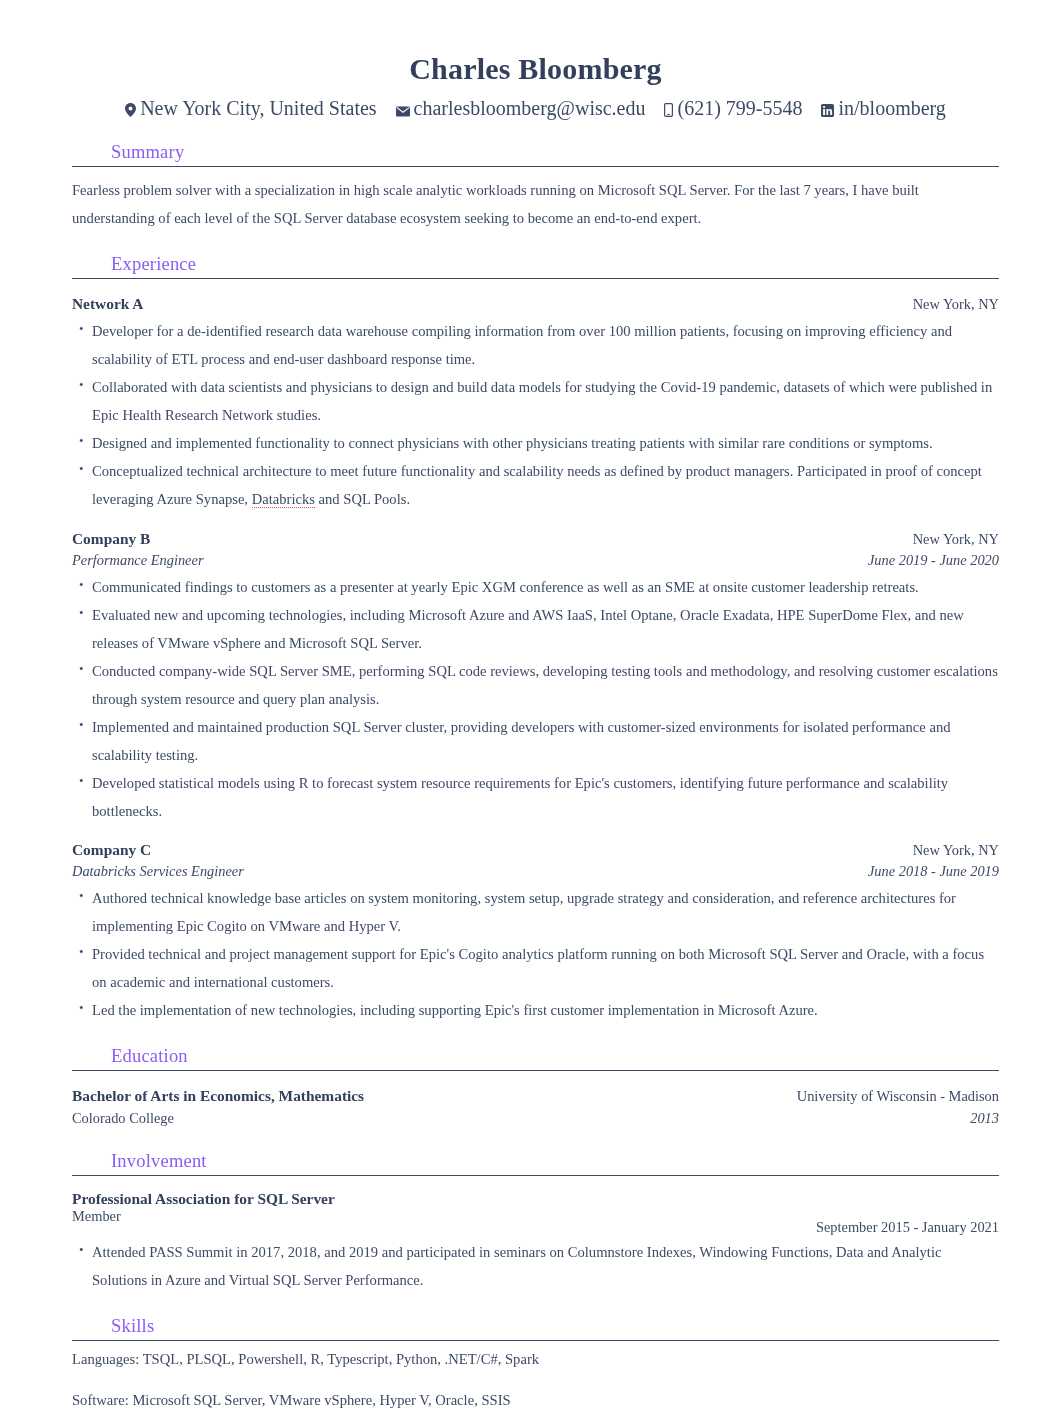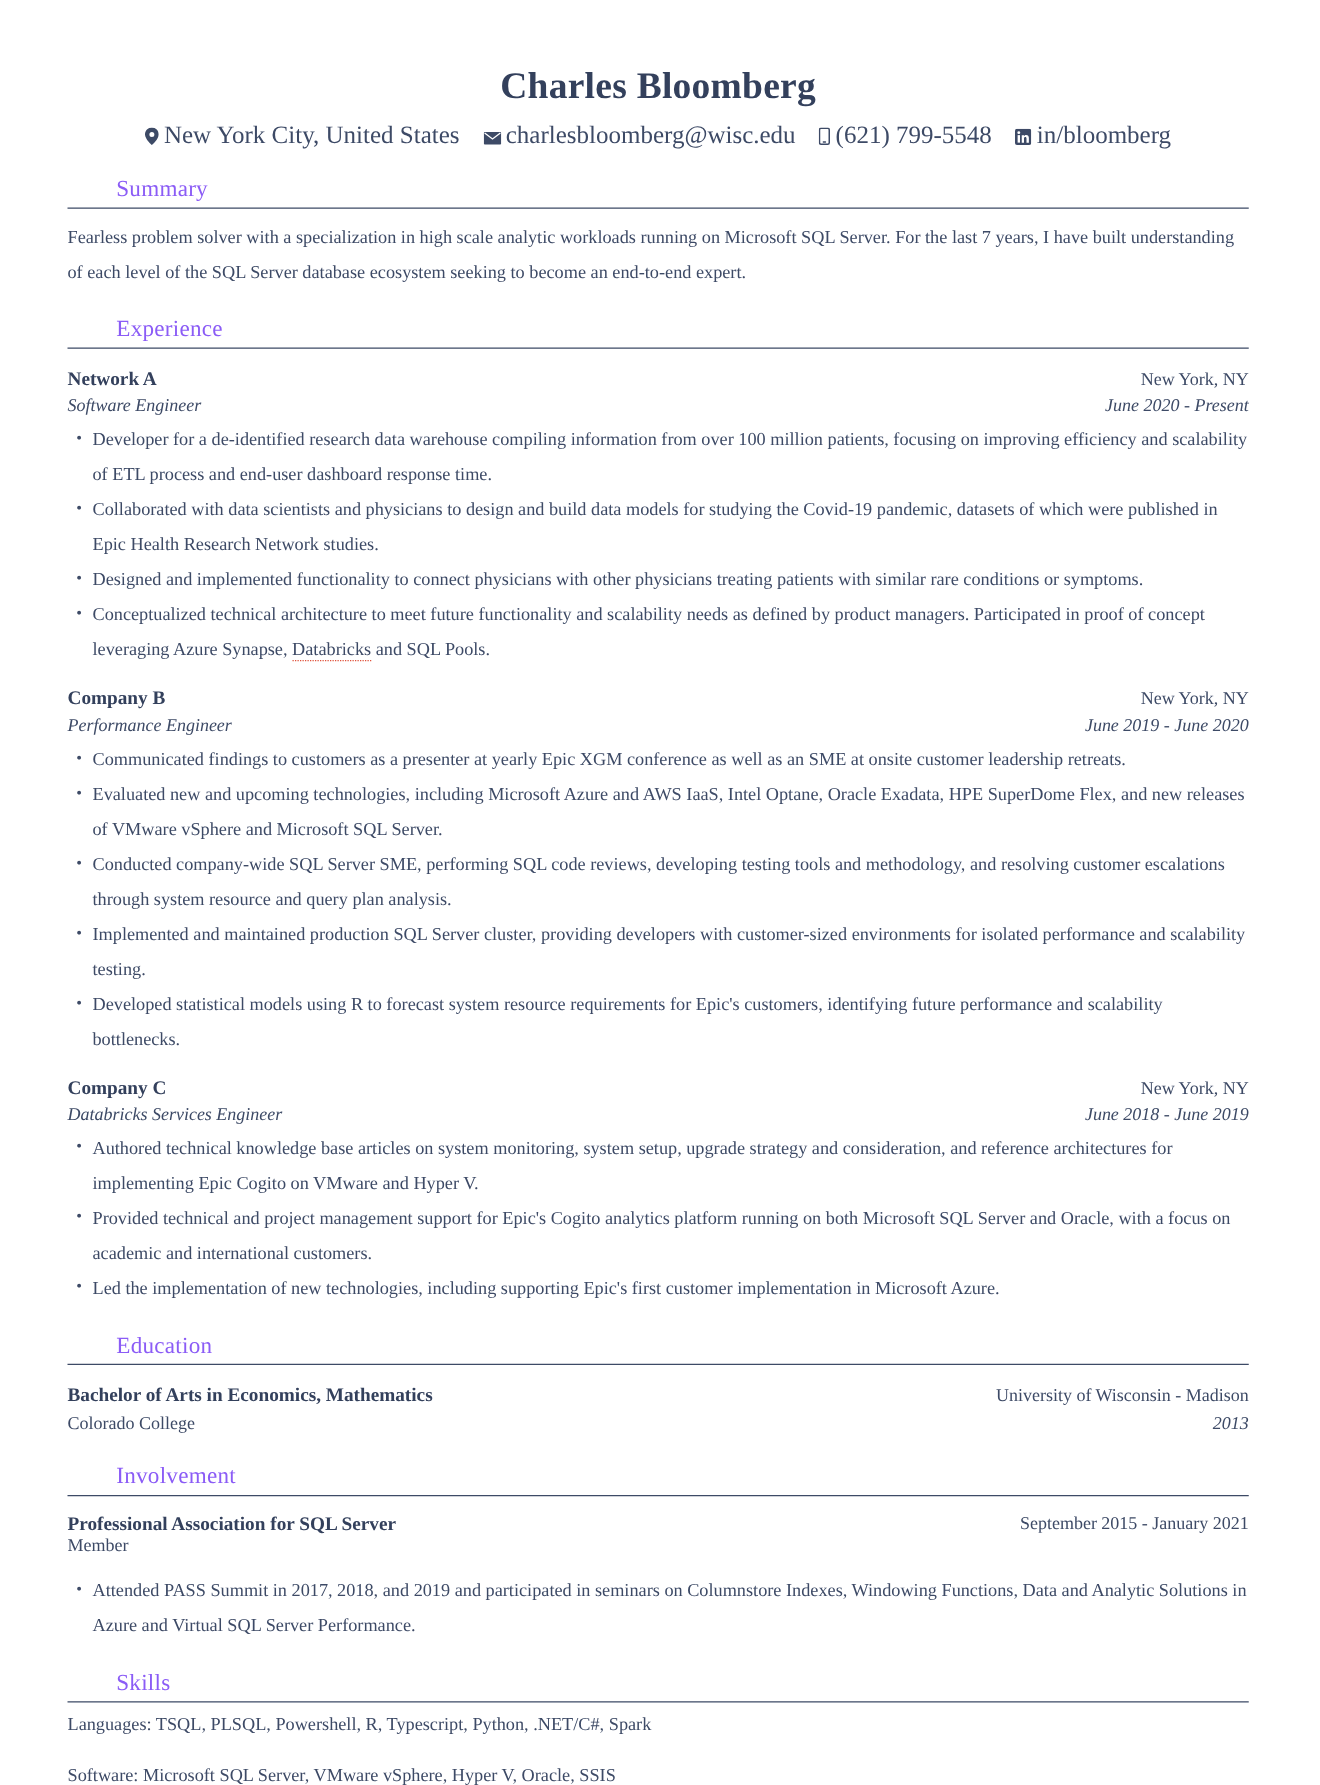--- a/index.html
+++ b/index.html
@@ -11,21 +11,21 @@
     width: 1056px;
     height: 1428px;
     font-family: "Liberation Serif", "DejaVu Serif", serif;
     color: #3d4a66;
     -webkit-font-smoothing: antialiased;
   }
   .page {
     width: 1056px;
     height: 1261px;
     box-sizing: border-box;
-    padding: 44px 57px 0 54px;
+    padding: 44px 57px 0 72px;
     position: relative;
   }
 
   
   .name {
     text-align: center;
     font-size: 30px;
     font-weight: bold;
     letter-spacing: 0.2px;
     margin: 8px 0 0 0;
@@ -134,21 +134,21 @@
 
   
   .inv-grid {
     display: flex;
     justify-content: space-between;
     align-items: flex-start;
   }
   .inv-left { display: block; }
   .inv-right {
     display: flex;
-    align-items: flex-start;
+    align-items: flex-end;
     min-height: 46px;
   }
 
   
   .skill-line {
     font-size: 14.6px;
     line-height: 1.3;
     margin: 1px 0 22px 0;
   }
   .skill-line:last-child { margin-bottom: 0; }
@@ -196,24 +196,20 @@
   </div>
 
   <div class="section">
     <div class="section-title">Experience</div>
     <hr class="rule">
 
     <div class="entry">
       <div class="entry-row">
         <span class="org">Network A</span>
         <span class="place">New York, NY</span>
-      </div>
-      <div class="entry-row">
-        <span class="role">Software Engineer</span>
-        <span class="date">June 2020 - Present</span>
       </div>
       <ul class="bullets">
         <li>Developer for a de-identified research data warehouse compiling information from over 100 million patients, focusing on improving efficiency and scalability of ETL process and end-user dashboard response time.</li>
         <li>Collaborated with data scientists and physicians to design and build data models for studying the Covid-19 pandemic, datasets of which were published in Epic Health Research Network studies.</li>
         <li>Designed and implemented functionality to connect physicians with other physicians treating patients with similar rare conditions or symptoms.</li>
         <li><span>Conceptualized technical architecture to meet future functionality and scalability needs as defined by product managers. Participated in proof of concept leveraging Azure Synapse, </span><span class="misspell">Databricks</span><span> and SQL Pools.</span></li>
       </ul>
     </div>
 
     <div class="entry">

